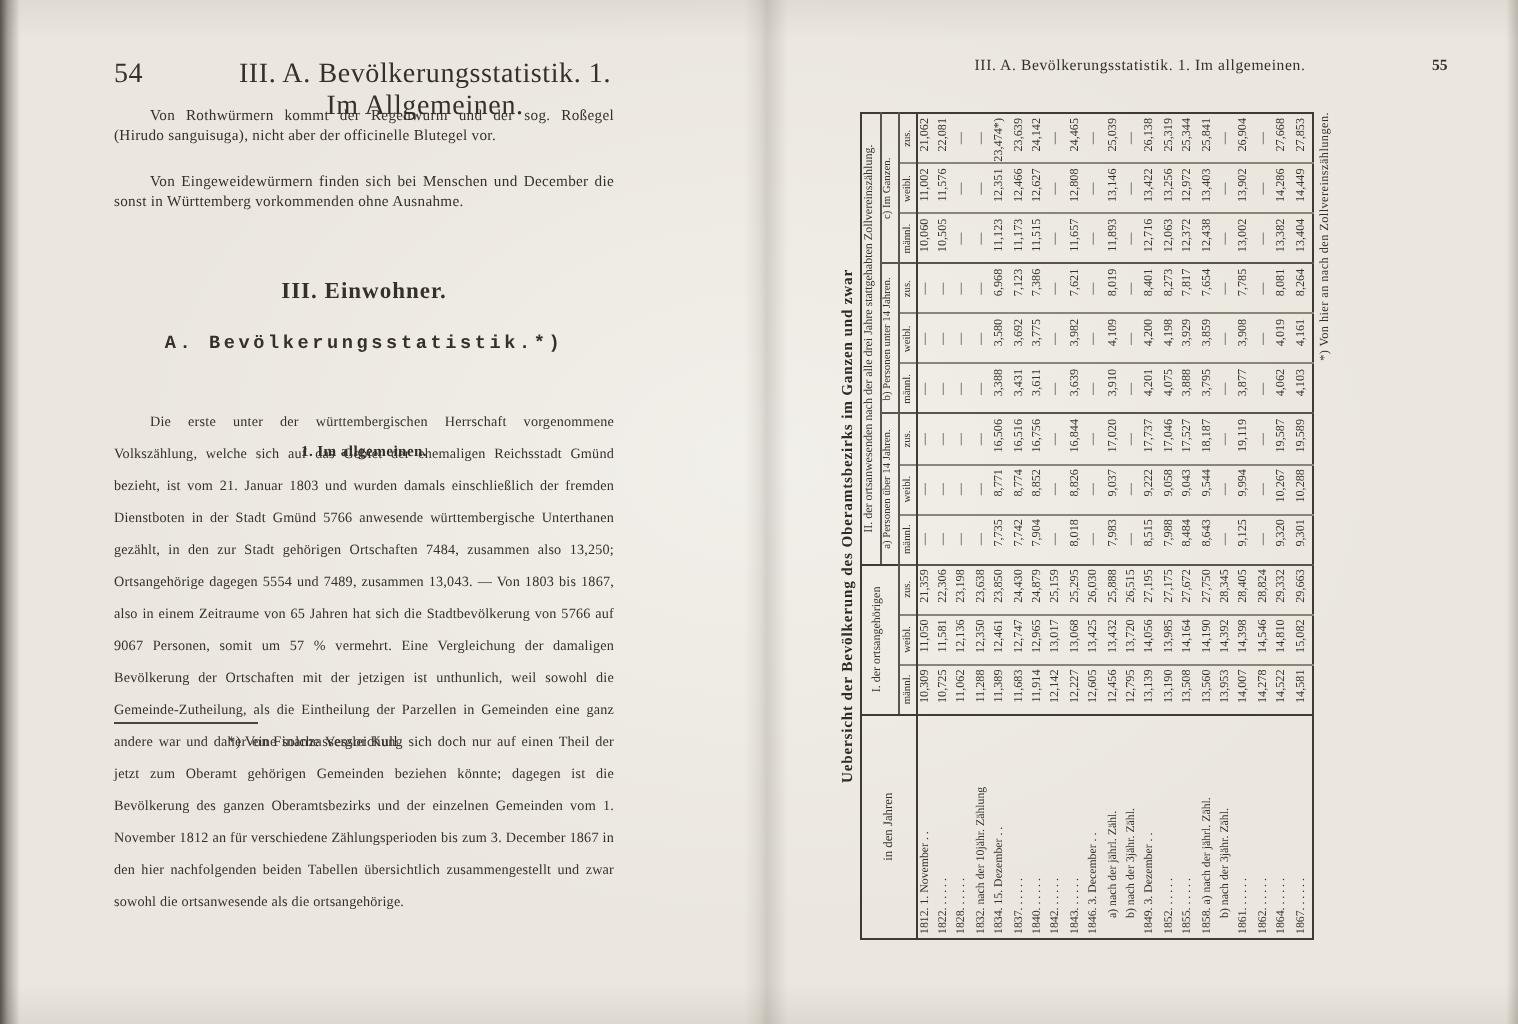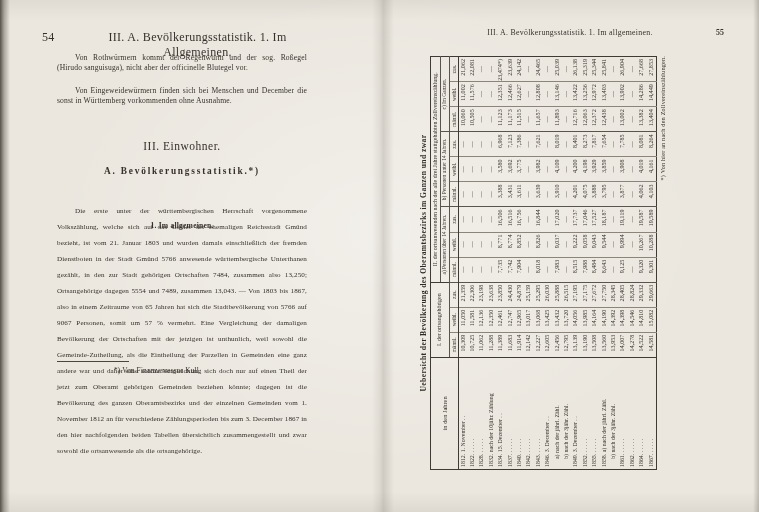--- a/index.html
+++ b/index.html
@@ -10,27 +10,27 @@
       linear-gradient(180deg, rgba(120,112,98,0.10) 0%, rgba(0,0,0,0) 4%, rgba(0,0,0,0) 96%, rgba(120,112,98,0.12) 100%);
     color:#35312a;}
   .edge-left{position:absolute;left:0;top:0;width:10px;height:512px;
     background:linear-gradient(90deg,#56524a 0%,rgba(86,82,74,0.45) 40%,rgba(86,82,74,0) 100%);}
   .edge-right{position:absolute;right:0;top:0;width:6px;height:512px;
     background:linear-gradient(270deg,rgba(110,104,94,0.35) 0%,rgba(110,104,94,0) 100%);}
   .spine{position:absolute;left:372px;top:0;width:22px;height:512px;
     background:linear-gradient(90deg,rgba(0,0,0,0) 0%,rgba(95,88,76,0.10) 35%,rgba(95,88,76,0.20) 52%,rgba(0,0,0,0) 100%);}
 
   
-  .lp-header{position:absolute;left:42px;top:30px;width:250px;display:flex;font-size:12px;letter-spacing:0.3px;gap:27px;}
+  .lp-header{position:absolute;left:57px;top:30px;width:250px;display:flex;font-size:14px;letter-spacing:0.3px;gap:27px;}
   .lp-pagenum{width:34px;text-align:left;}
   .lp-runtitle{flex:1;text-align:center;}
   .lp-para{position:absolute;left:57px;width:250px;text-align:justify;text-indent:18px;
     font-size:7.6px;line-height:10.2px;letter-spacing:0.15px;}
   .lp-para.small{font-size:7.1px;line-height:16px;letter-spacing:0.1px;}
-  .lp-h1{position:absolute;left:57px;width:250px;text-align:center;font-size:11.5px;font-weight:normal;letter-spacing:0.5px;}
+  .lp-h1{position:absolute;left:57px;width:250px;text-align:center;font-size:11.5px;font-weight:bold;letter-spacing:0.5px;}
   .lp-h2{position:absolute;left:57px;width:250px;text-align:center;font-size:9.3px;font-weight:bold;letter-spacing:1.8px;}
   .lp-h3{position:absolute;left:57px;width:250px;text-align:center;font-size:7.6px;font-weight:bold;letter-spacing:0.2px;}
   .lp-footrule{position:absolute;left:57px;width:72px;border-top:0.8px solid #4a463e;}
   .lp-footnote{position:absolute;left:114px;width:210px;font-size:7.3px;letter-spacing:0.2px;}
 
   
   .rp-header{position:absolute;left:445px;top:28px;width:250px;text-align:center;font-size:7.8px;letter-spacing:0.3px;}
   .rp-pagenum{position:absolute;left:716px;top:28px;font-size:7.8px;font-weight:bold;}
 
   .tbl-rot-wrap{position:absolute;left:419px;top:54px;width:288px;height:416px;}
@@ -67,21 +67,21 @@
   <div>
     <div class="lp-header">
       <span class="lp-pagenum">54</span>
       <span class="lp-runtitle">III. A. Bevölkerungsstatistik. 1. Im Allgemeinen.</span>
     </div>
 
     <div class="lp-para" style="top:53px;">Von Rothwürmern kommt der Regenwurm und der sog. Roßegel (Hirudo sanguisuga), nicht aber der officinelle Blutegel vor.</div>
     <div class="lp-para" style="top:86px;">Von Eingeweidewürmern finden sich bei Menschen und December die sonst in Württemberg vorkommenden ohne Ausnahme.</div>
 
     <div class="lp-h1" style="top:140px;">III. Einwohner.</div>
-    <div class="lp-h2" style="top:166px;">A. Bevölkerungsstatistik.*)</div>
+    <div class="lp-h2" style="top:166px;font-family:Liberation Mono, monospace;">A. Bevölkerungsstatistik.*)</div>
     <div class="lp-h3" style="top:189px;margin-top:32px;">1. Im allgemeinen.</div>
 
     <div class="lp-para small" style="top:203px;">Die erste unter der württembergischen Herrschaft vorgenommene Volkszählung, welche sich auf das Gebiet der ehemaligen Reichsstadt Gmünd bezieht, ist vom 21. Januar 1803 und wurden damals einschließlich der fremden Dienstboten in der Stadt Gmünd 5766 anwesende württembergische Unterthanen gezählt, in den zur Stadt gehörigen Ortschaften 7484, zusammen also 13,250; Ortsangehörige dagegen 5554 und 7489, zusammen 13,043. — Von 1803 bis 1867, also in einem Zeitraume von 65 Jahren hat sich die Stadtbevölkerung von 5766 auf 9067 Personen, somit um 57 % vermehrt. Eine Vergleichung der damaligen Bevölkerung der Ortschaften mit der jetzigen ist unthunlich, weil sowohl die Gemeinde-Zutheilung, als die Eintheilung der Parzellen in Gemeinden eine ganz andere war und daher eine solche Vergleichung sich doch nur auf einen Theil der jetzt zum Oberamt gehörigen Gemeinden beziehen könnte; dagegen ist die Bevölkerung des ganzen Oberamtsbezirks und der einzelnen Gemeinden vom 1. November 1812 an für verschiedene Zählungsperioden bis zum 3. December 1867 in den hier nachfolgenden beiden Tabellen übersichtlich zusammengestellt und zwar sowohl die ortsanwesende als die ortsangehörige.</div>
 
     <div class="lp-footrule" style="top:361px;"></div>
     <div class="lp-footnote" style="top:366px;">*) Von Finanzassessor Kull.</div>
   </div>
 
   <div>
     <div class="rp-header">III. A. Bevölkerungsstatistik. 1. Im allgemeinen.</div>

